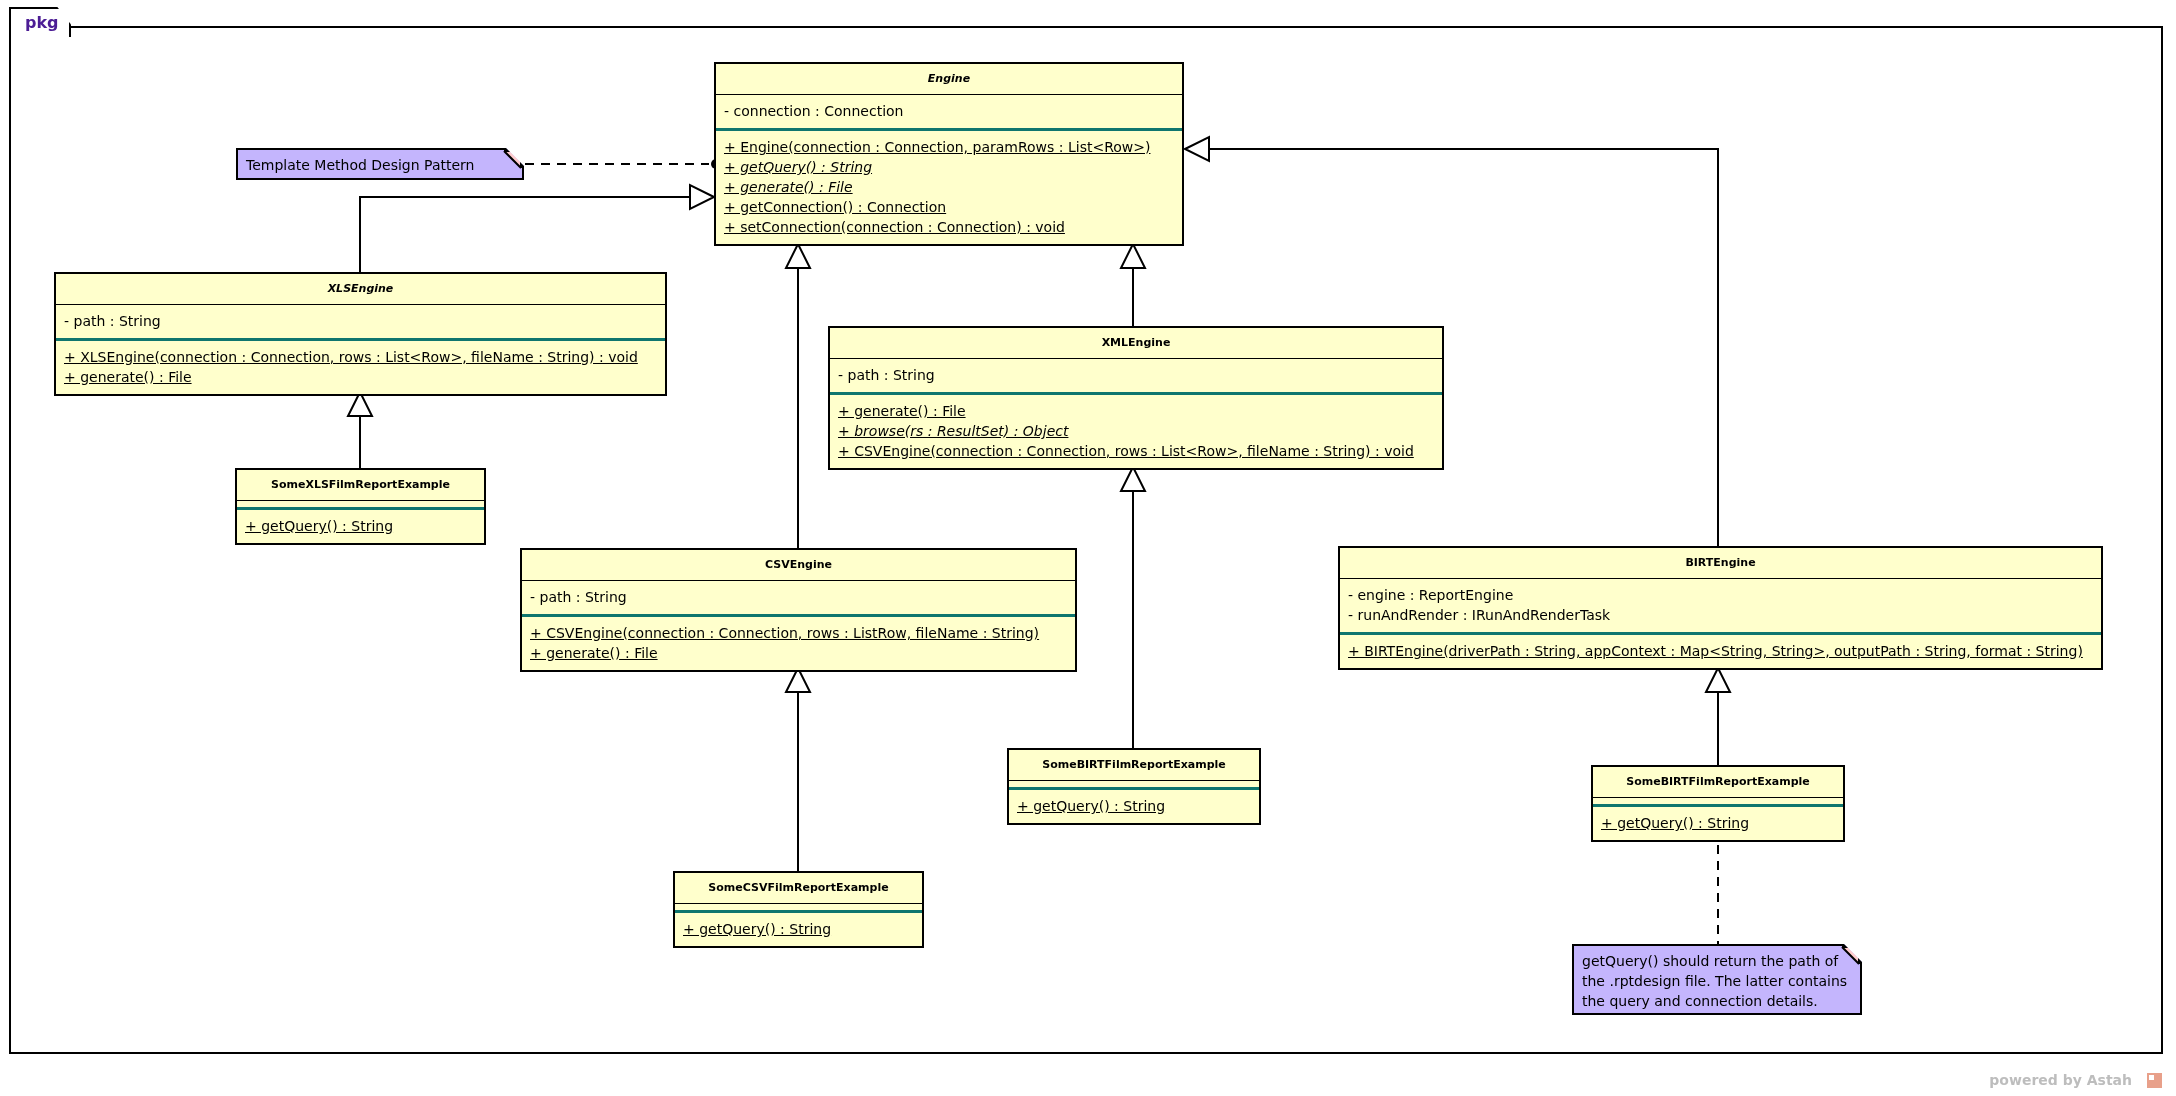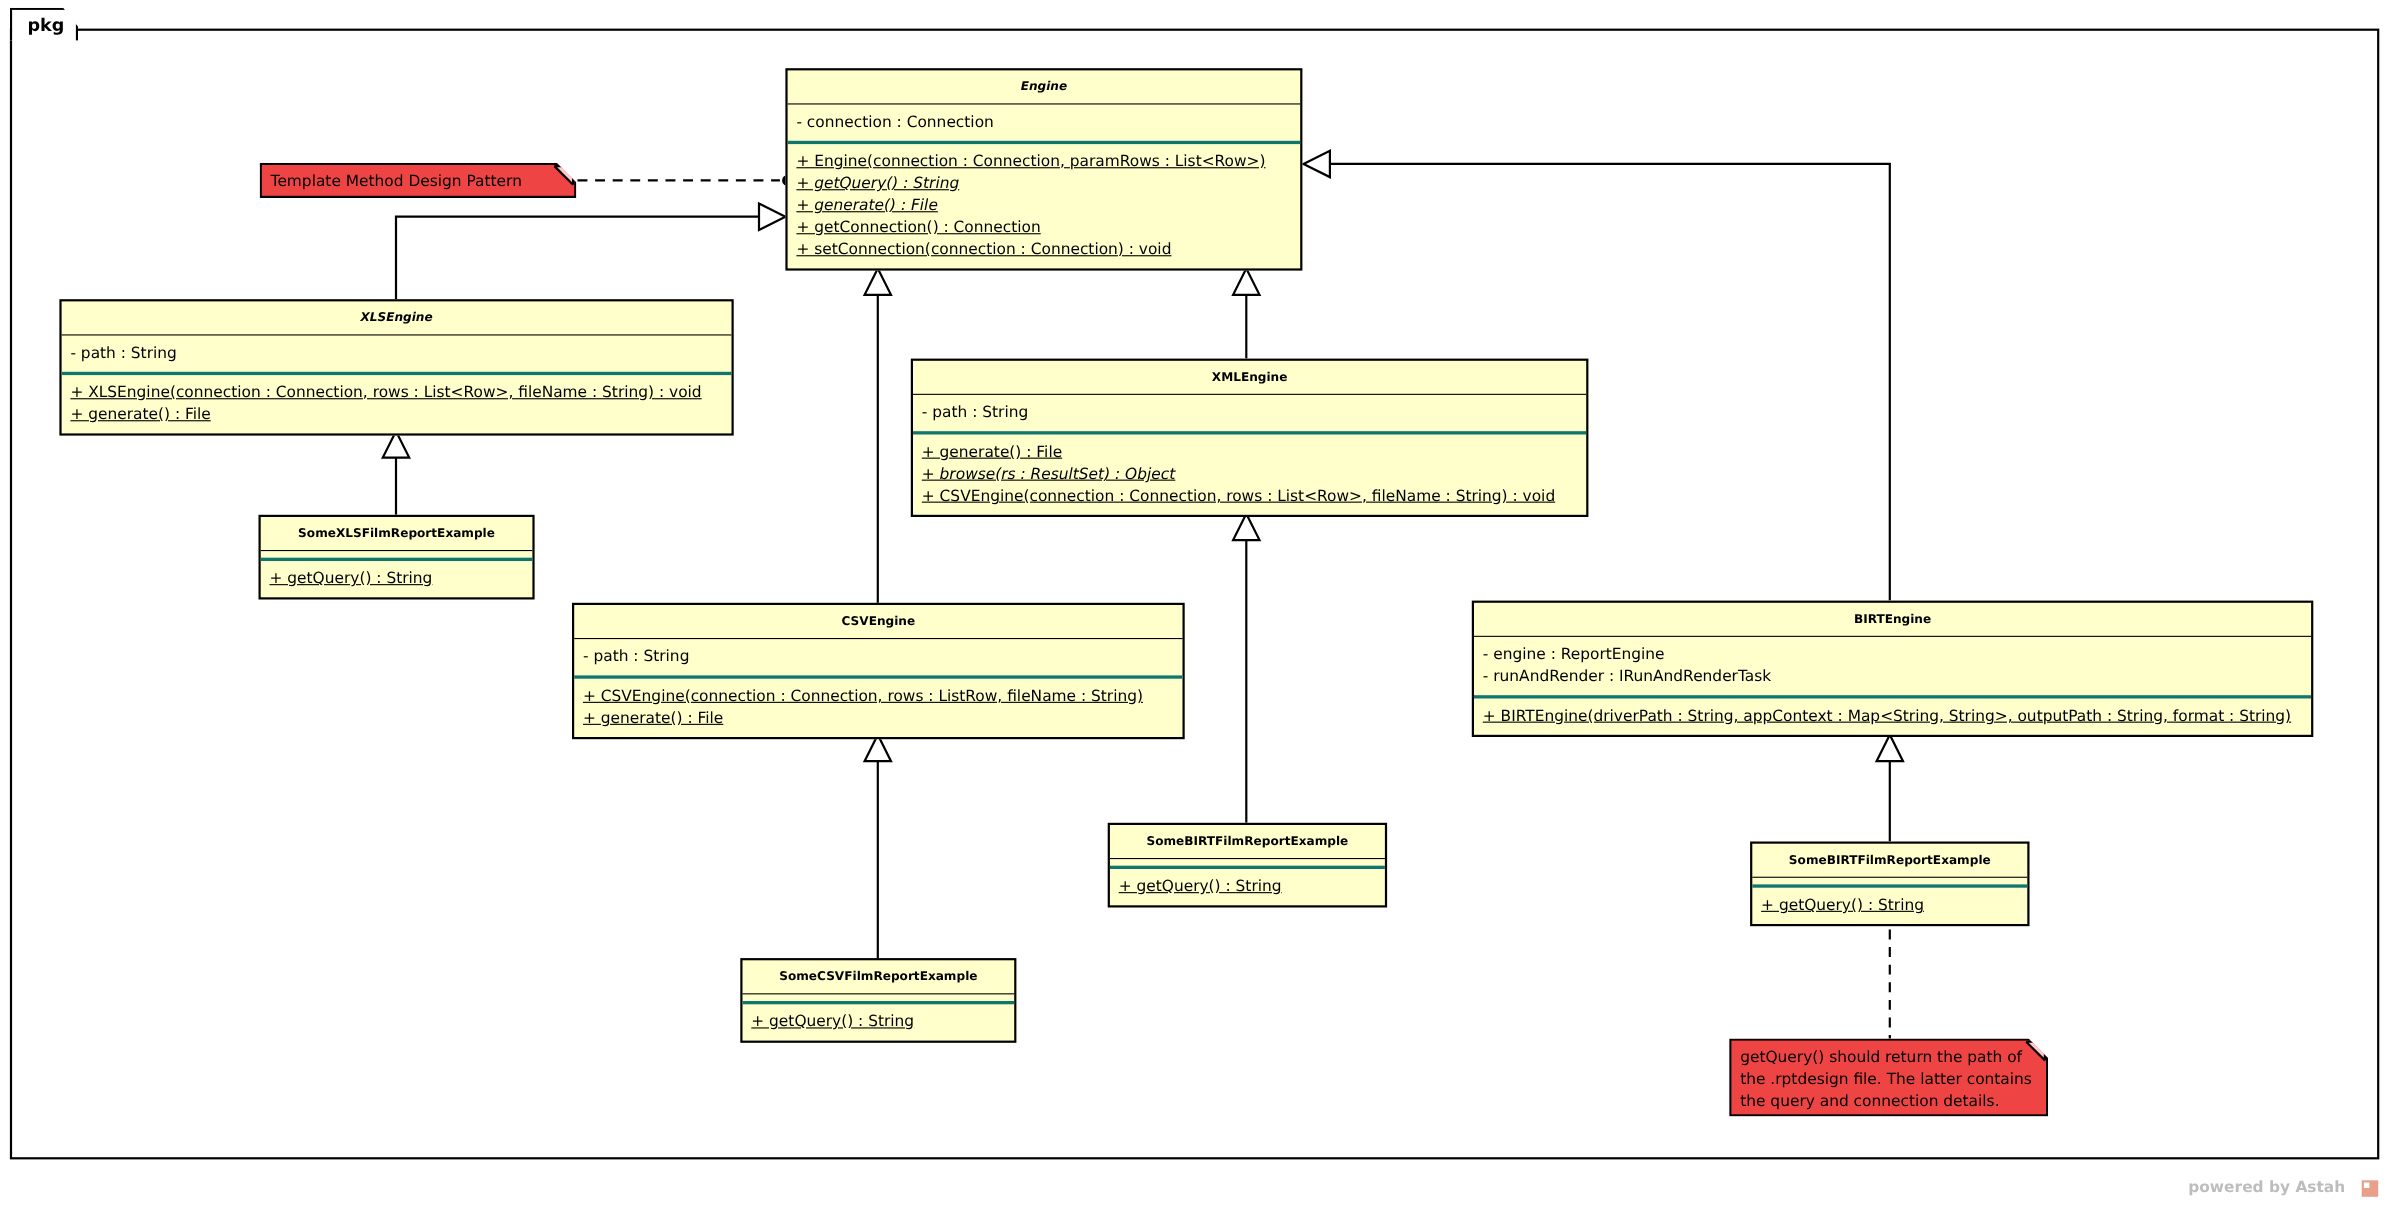--- a/index.html
+++ b/index.html
@@ -41,21 +41,21 @@
     box-sizing: border-box;
     -webkit-clip-path: polygon(0 0, 78% 0, 100% 58%, 100% 100%, 0 100%);
     clip-path: polygon(0 0, 78% 0, 100% 58%, 100% 100%, 0 100%);
   }
   #pkg-tab-label {
     position: absolute;
     left: 14px;
     top: 6px;
     font-size: 16px;
     font-weight: bold;
-    color: #000000;
+    color: #4c1d95;
     line-height: 16px;
   }
 
   
   .uml-class {
     position: absolute;
     background: #ffffcc;
     border: 2px solid #000000;
     box-sizing: border-box;
     z-index: 5;
@@ -85,21 +85,21 @@
     font-size: 14px;
     color: #000;
     line-height: 20px;
     white-space: nowrap;
   }
   .uml-line.it { font-style: italic; }
 
   
   .uml-note {
     position: absolute;
-    background: #ef4444;
+    background: #c4b5fd;
     border: 2px solid #000000;
     box-sizing: border-box;
     z-index: 6;
     -webkit-clip-path: polygon(0 0, calc(100% - 18px) 0, 100% 18px, 100% 100%, 0 100%);
     clip-path: polygon(0 0, calc(100% - 18px) 0, 100% 18px, 100% 100%, 0 100%);
   }
   .uml-note-text {
     font-size: 14px;
     color: #000;
     line-height: 20px;

